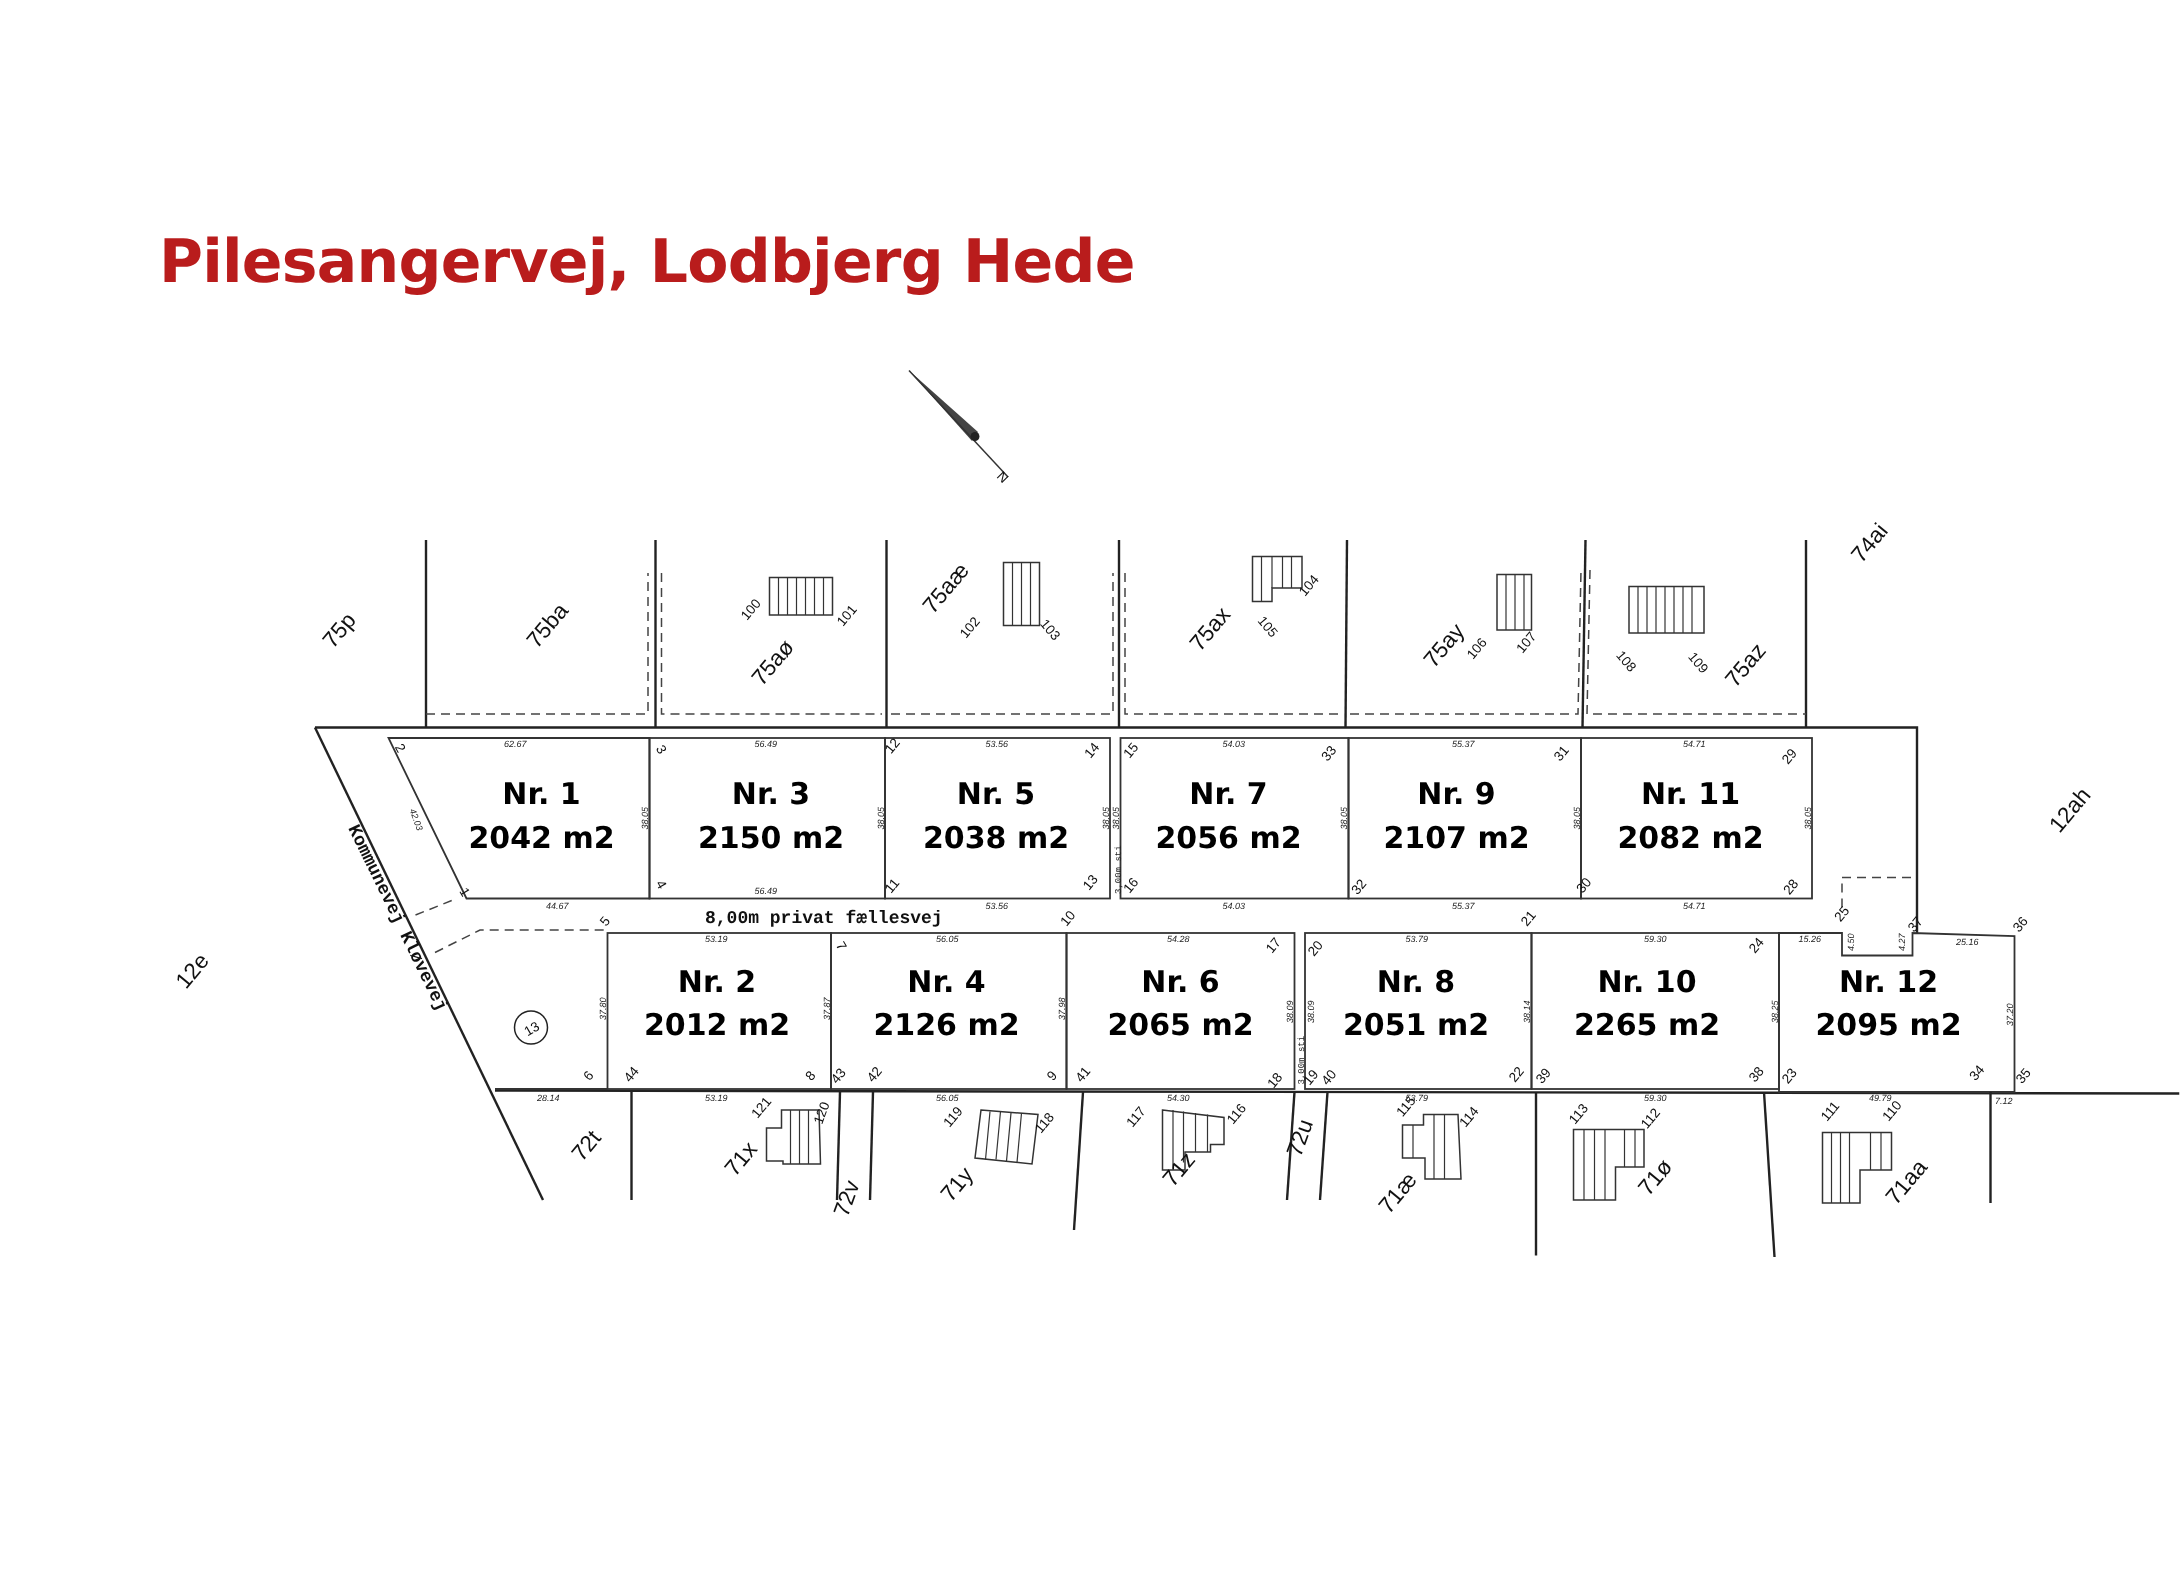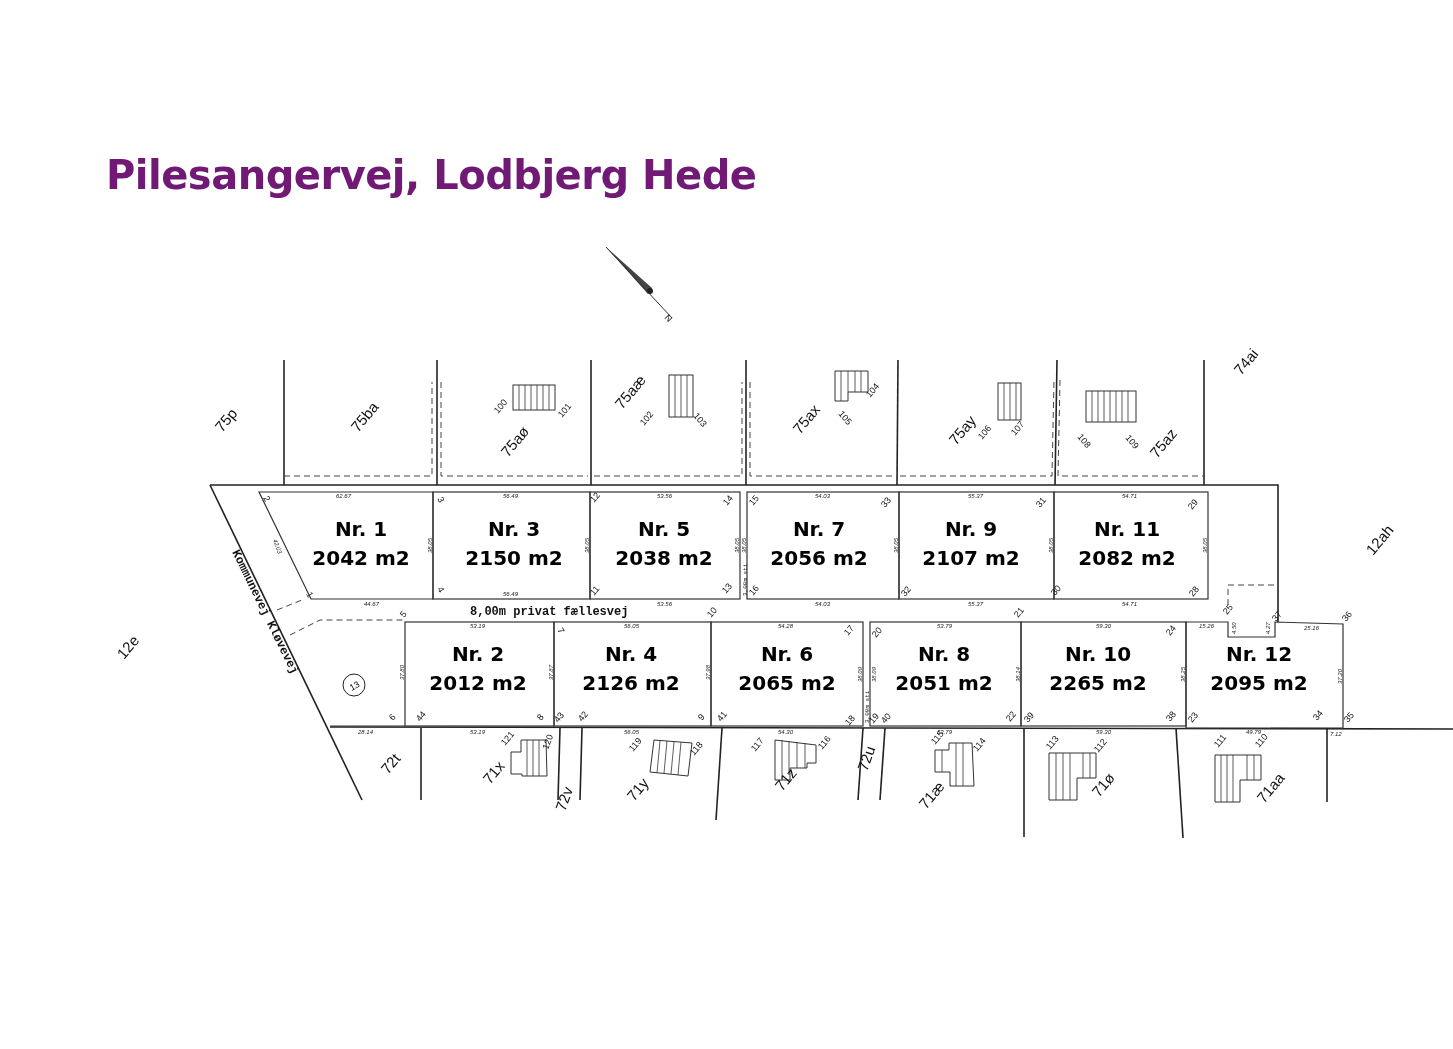--- a/index.html
+++ b/index.html
@@ -1,17 +1,17 @@
 <!DOCTYPE html>
 <html><head>
 <meta charset="utf-8">
 <style>
   html, body { margin:0; padding:0; background:#ffffff; }
   body { width:1453px; height:1049px; position:relative; overflow:hidden; font-family:"DejaVu Sans", sans-serif; }
-  .title { position:absolute; left:106px; top:152px; font-family:"DejaVu Sans", sans-serif; font-weight:bold; font-size:40px; color:#701a75; letter-spacing:-0.5px;text-align:center; }
+  .title { position:absolute; left:106px; top:152px; font-family:"DejaVu Sans", sans-serif; font-weight:bold; font-size:40px; color:#b91c1c; letter-spacing:-0.5px;text-align:center; }
   svg.map { position:absolute; left:0; top:0; }
   .plot-label { font-family:"DejaVu Sans", sans-serif; font-weight:bold; font-size:20px; fill:#000; text-anchor:middle; }
   .cad { font-family:"Liberation Sans", sans-serif; font-size:15px; fill:#111; }
   .pt { font-family:"Liberation Sans", sans-serif; font-size:9px; fill:#111; }
   .dim { font-family:"Liberation Sans", sans-serif; font-size:6px; font-style:italic; fill:#222; }
   .road { font-family:"Liberation Mono", monospace; font-size:12px; font-weight:bold; fill:#111; }
   .ln { stroke:#222; stroke-width:1.6; fill:none; }
   .ln2 { stroke:#333; stroke-width:1.2; fill:none; }
   .dash { stroke:#444; stroke-width:1; stroke-dasharray:6 4; fill:none; }
   .bld { stroke:#333; stroke-width:1; fill:#fff; }

